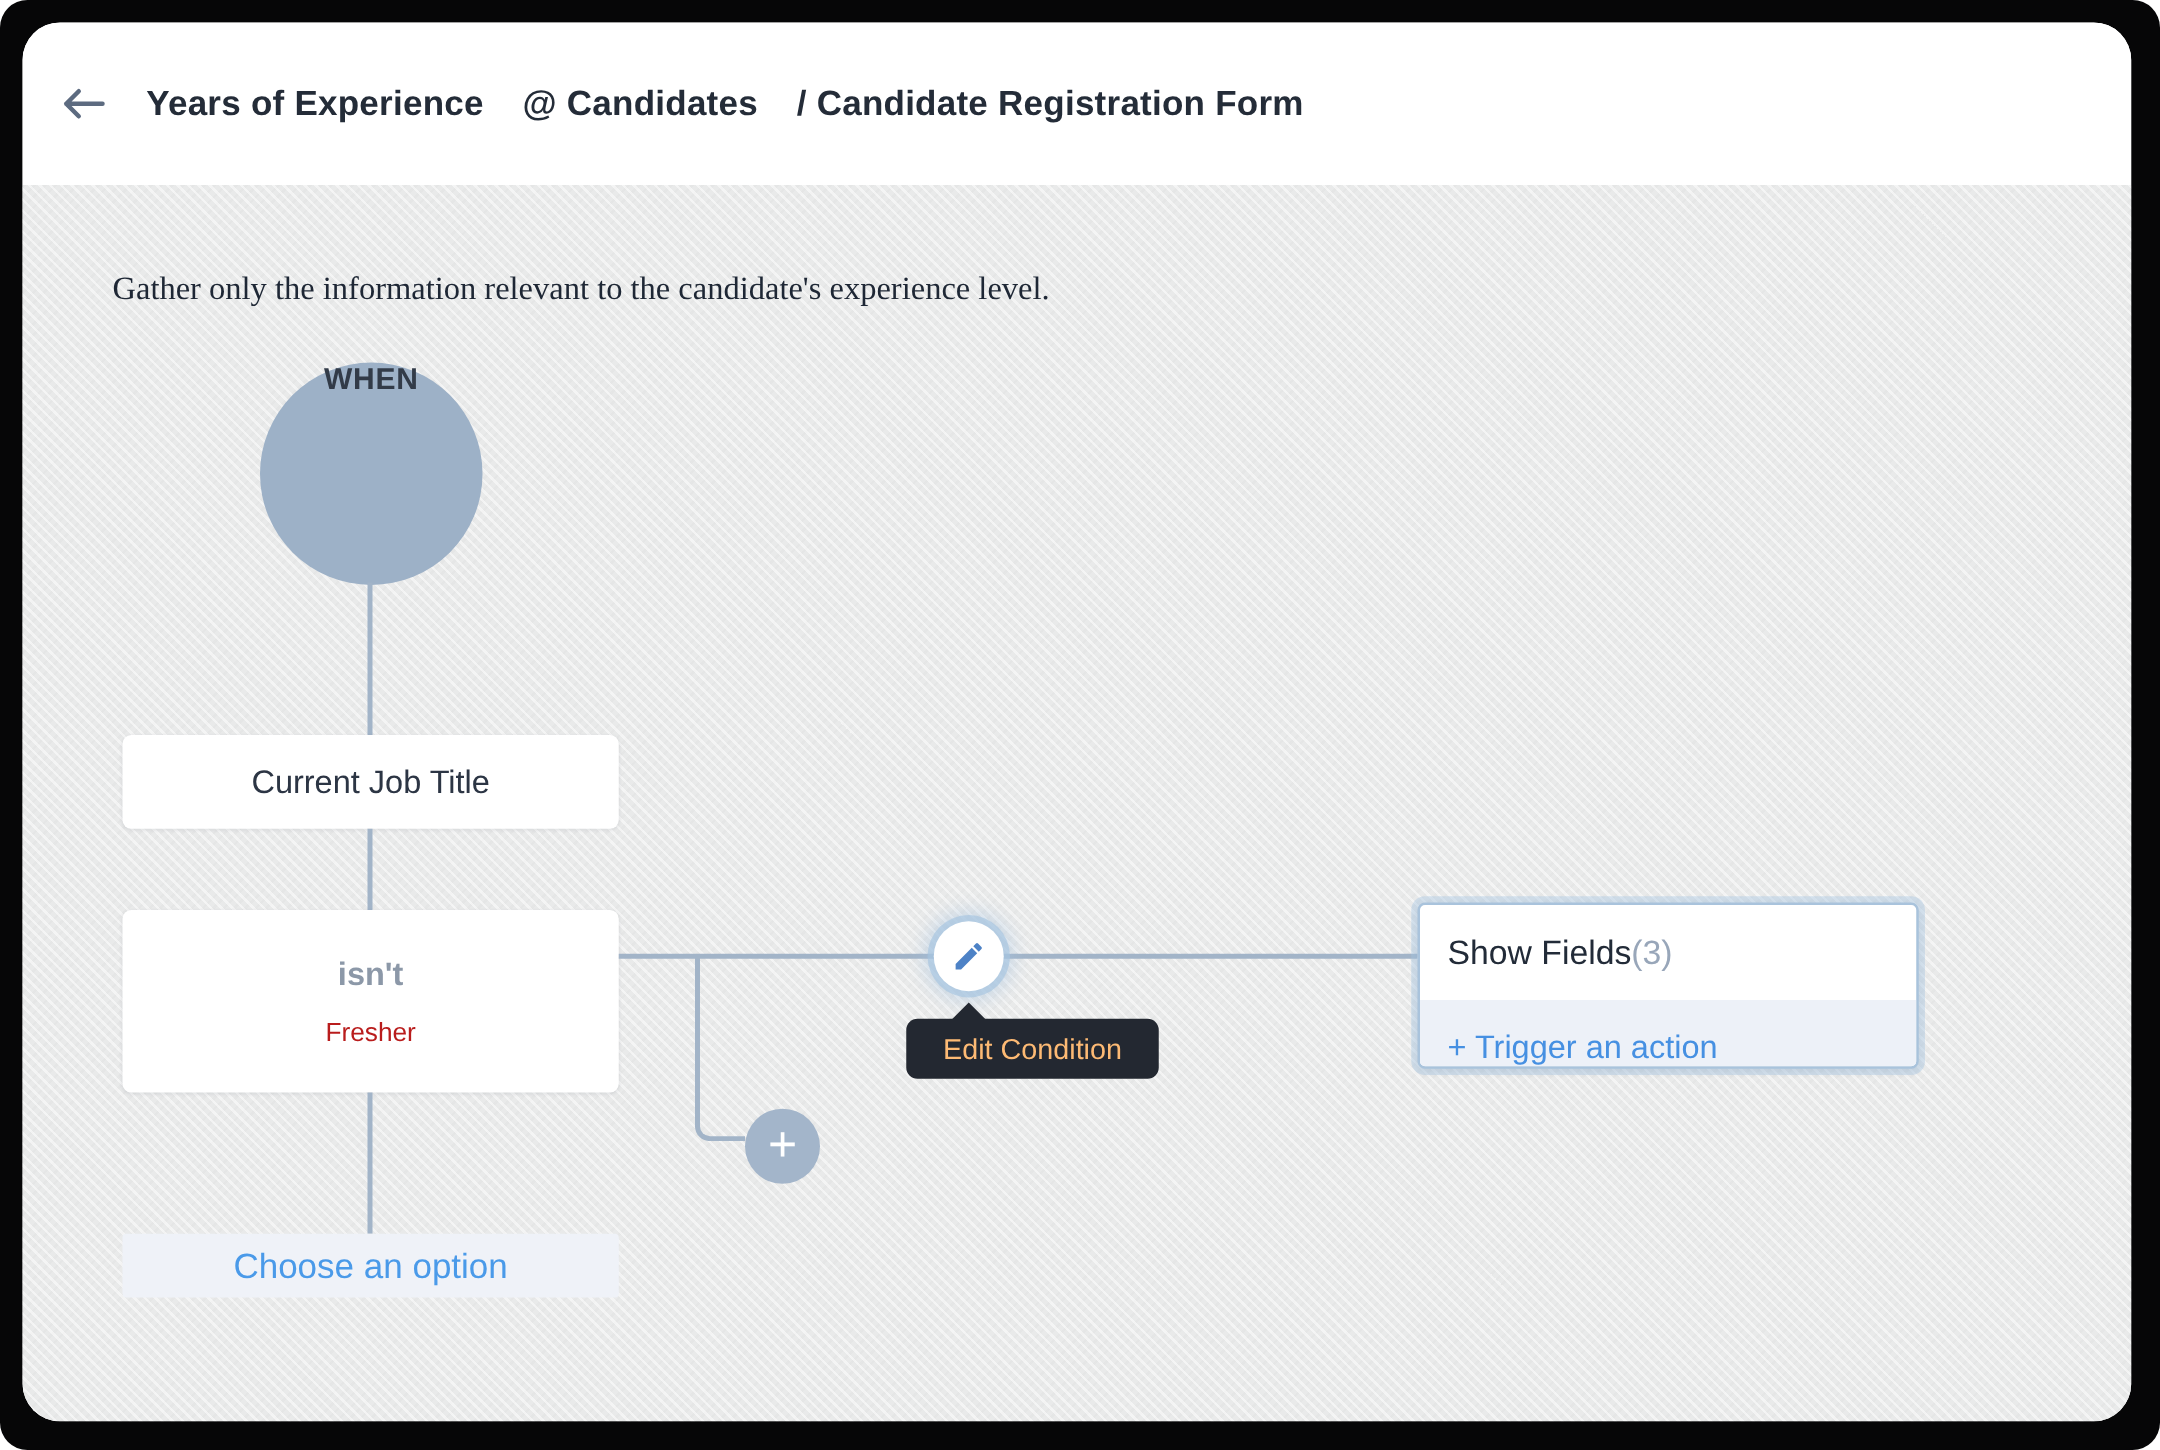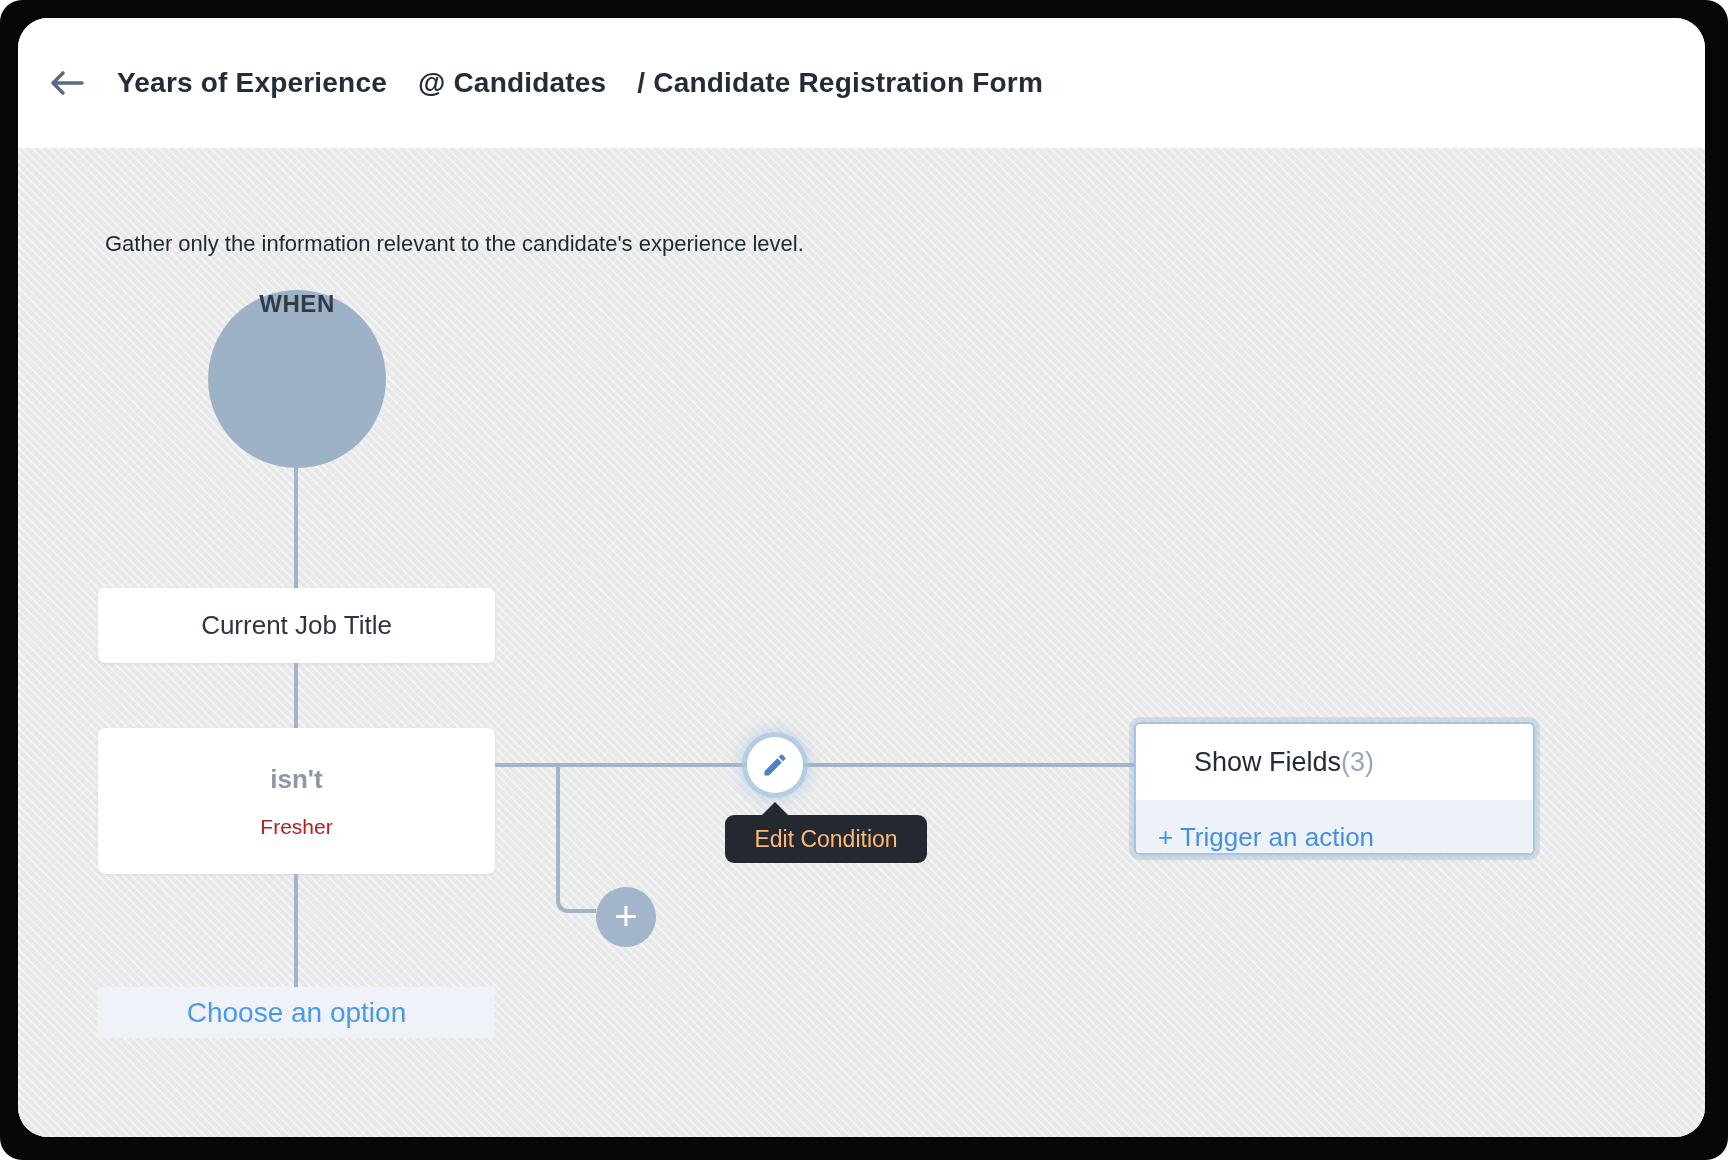--- a/index.html
+++ b/index.html
@@ -10,21 +10,21 @@
   
   .hdr{position:absolute;left:0;top:0;right:0;height:130px;background:#ffffff;display:flex;align-items:center;}
   .back{position:absolute;left:27px;top:45px;width:44px;height:40px;background:none;border:none;cursor:pointer;padding:0;display:flex;align-items:center;justify-content:center;}
   .title{position:absolute;left:99px;top:0;height:130px;margin:0;display:flex;align-items:center;gap:31px;font-size:28px;font-weight:bold;color:#242c38;letter-spacing:.2px;white-space:nowrap;}
 
   
   .canvas{position:absolute;left:0;top:130px;right:0;bottom:0;background-color:#e9eaea;
     background-image:
       repeating-linear-gradient(45deg, rgba(255,255,255,.5) 0 2px, rgba(255,255,255,0) 2px 6px),
       repeating-linear-gradient(135deg, rgba(0,0,0,.016) 0 2px, rgba(0,0,0,0) 2px 6px);}
-  .subtitle{position:absolute;left:72px;top:68px;margin:15px;font-size:22px;color:#1e2735;}
+  .subtitle{position:absolute;left:72px;top:68px;margin:0;font-size:26px;color:#1e2735;font-family:Liberation Serif, serif;}
 
   .when{position:absolute;left:190px;top:142px;width:178px;height:178px;border-radius:50%;background:#9db1c7;display:flex;align-items:flex-start;justify-content:center;font-size:24px;font-weight:bold;letter-spacing:.6px;color:#323b48;}
 
   .vline{position:absolute;width:4px;background:#a2b4c8;}
   .v1{left:276px;top:318px;height:122px;}
   .v2{left:276px;top:515px;height:65px;}
   .v3{left:276px;top:726px;height:113px;}
   .hline{position:absolute;left:477px;top:615px;width:639px;height:4px;background:#a2b4c8;}
   .elbow{position:absolute;left:538px;top:617px;width:40px;height:148px;border-left:4px solid #a2b4c8;border-bottom:4px solid #a2b4c8;border-bottom-left-radius:12px;}
 
@@ -38,21 +38,21 @@
   .editbtn{position:absolute;left:729px;top:589px;width:56px;height:56px;border-radius:50%;background:#ffffff;border:none;cursor:pointer;display:flex;align-items:center;justify-content:center;padding:0;
     box-shadow:0 0 0 5px rgba(166,196,224,.65), 0 0 14px 9px rgba(166,196,224,.45);}
   .tooltip{position:absolute;left:707px;top:667px;width:202px;height:48px;background:#232831;border-radius:9px;display:flex;align-items:center;justify-content:center;font-size:23px;color:#fdba74;}
   .tarrow{position:absolute;left:36px;top:-13px;width:0;height:0;border-left:14px solid transparent;border-right:14px solid transparent;border-bottom:14px solid #232831;}
 
   .plus{position:absolute;left:578px;top:739px;width:60px;height:60px;border-radius:50%;background:#a3b5ca;border:none;cursor:pointer;display:flex;align-items:center;justify-content:center;padding:0;}
   .plus span{color:#ffffff;font-size:40px;font-weight:300;line-height:1;margin-top:-3px;}
 
   .actionbox{position:absolute;left:1116px;top:574px;width:401px;height:133px;background:#ffffff;border:2px solid #a9c3dc;border-radius:6px;overflow:hidden;display:flex;flex-direction:column;
     box-shadow:0 0 0 5px rgba(167,197,227,.42), 0 2px 6px rgba(40,50,70,.12);}
-  .actrow{height:76px;display:flex;align-items:center;padding-left:22px;font-size:27px;color:#222b38;cursor:pointer;margin-left:36px;}
+  .actrow{height:76px;display:flex;align-items:center;padding-left:22px;font-size:27px;color:#222b38;cursor:pointer;}
   .actrow .count{color:#98a6b9;}
   .trigrow{flex:1;background:#edf1f8;display:flex;align-items:flex-end;padding-left:22px;font-size:26px;color:#4690e2;cursor:pointer;}
 </style>
 </head>
 <body>
 
 <div class="screenshot">
   <div class="window">
 
     <header class="hdr">

